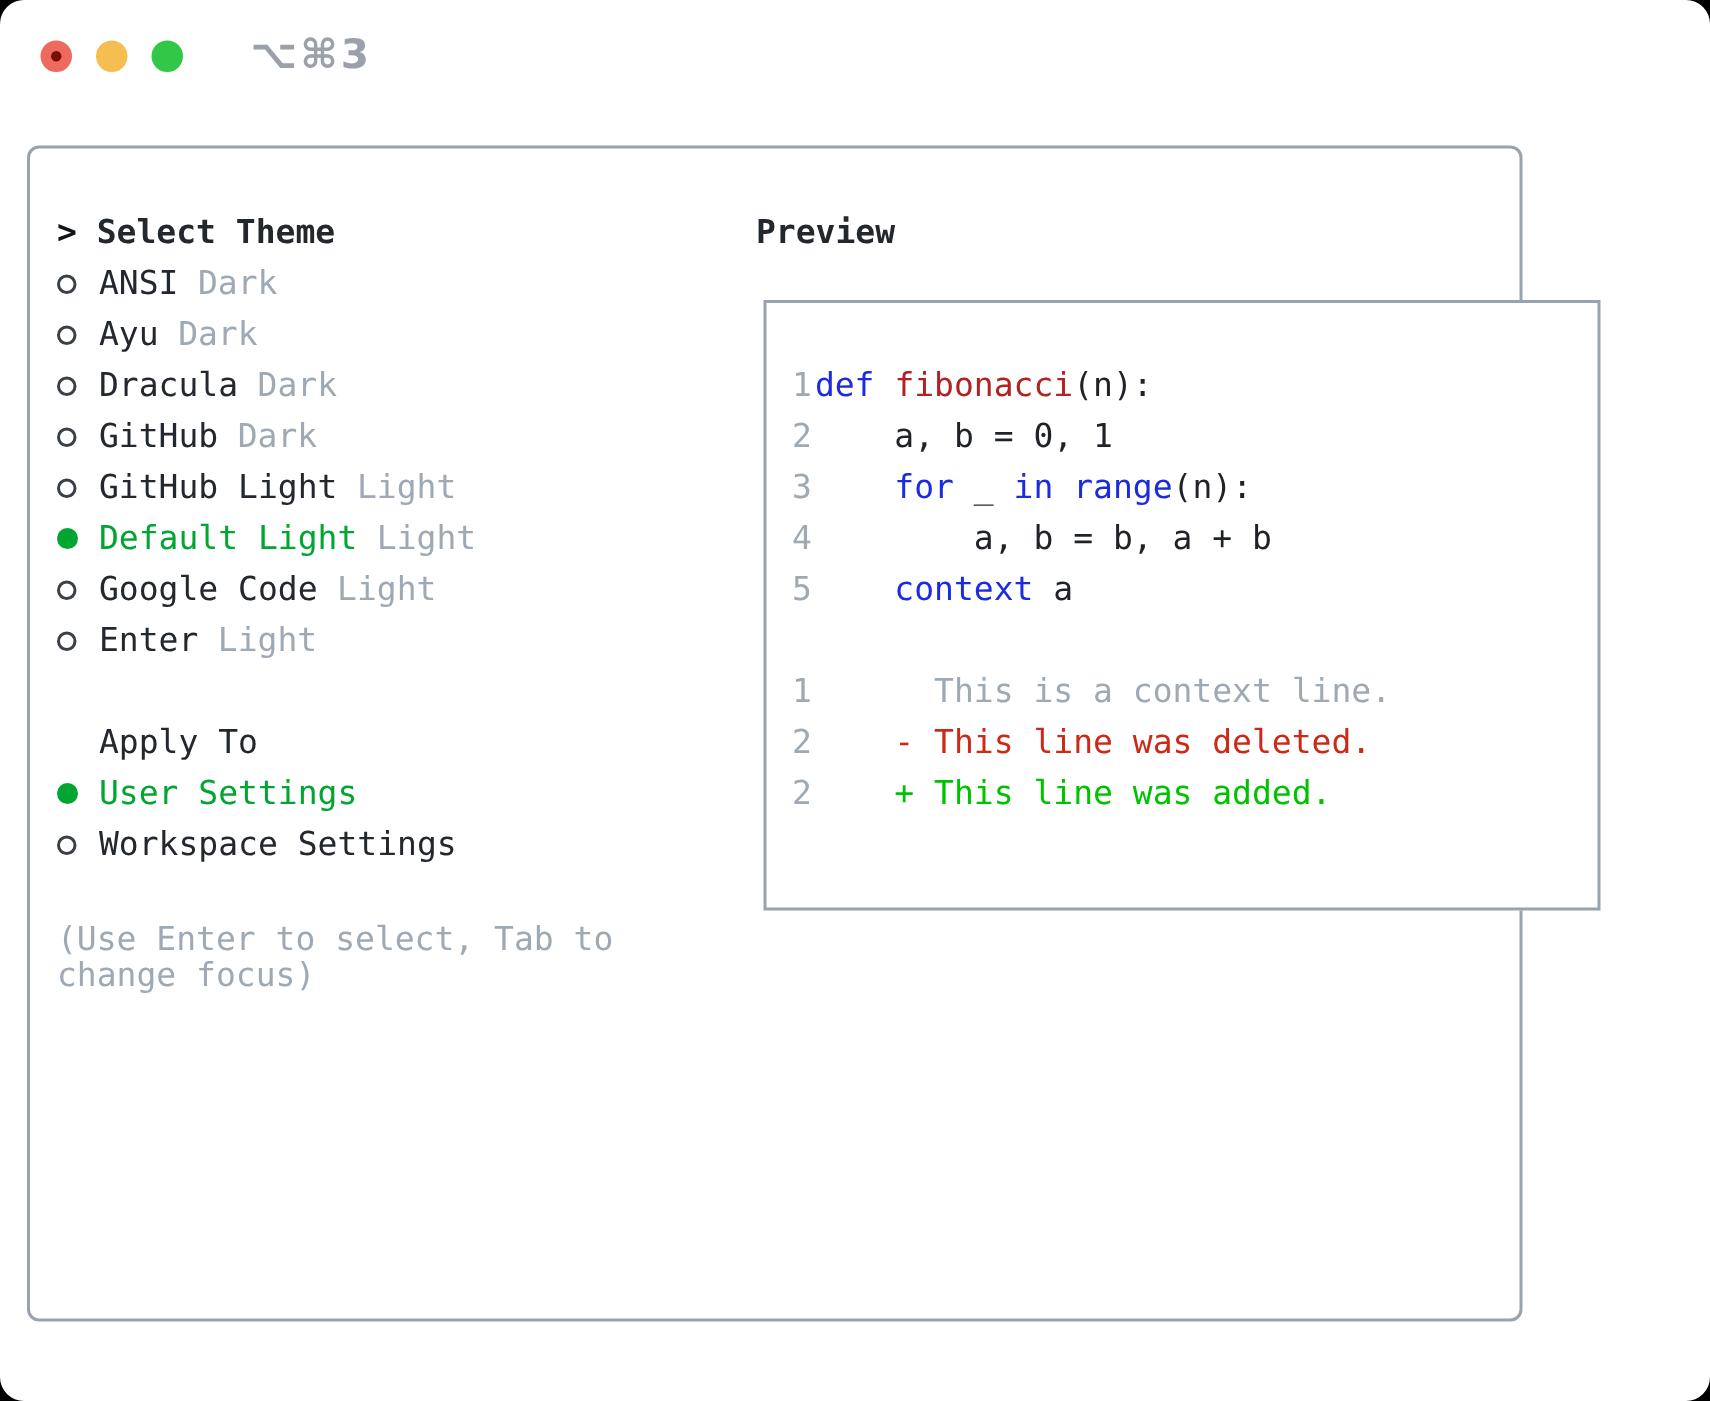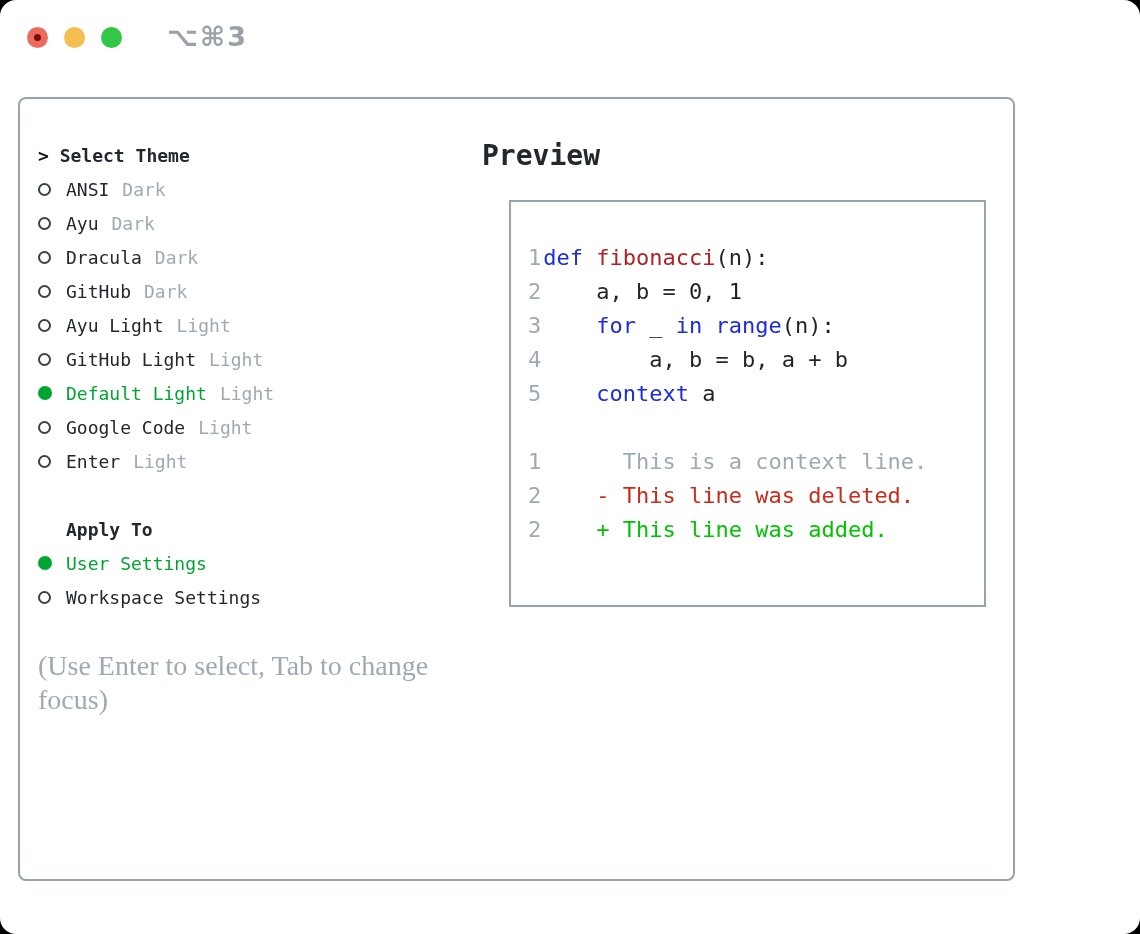--- a/index.html
+++ b/index.html
@@ -21,42 +21,42 @@
   .tl-green{left:101px;background:var(--traffic_green);}
   .tl-dot{position:absolute;left:7px;top:7px;width:7px;height:7px;border-radius:50%;
           background:var(--traffic_red_dot);}
   .win-title{position:absolute;left:167px;top:21px;font-family:"DejaVu Sans",sans-serif;
              font-size:27px;font-weight:600;color:var(--title);letter-spacing:2px;}
 
   
   .panel{position:absolute;left:18px;top:97px;width:997px;height:784px;box-sizing:border-box;
          border:2px solid var(--border);border-radius:8px;background:#fff;}
 
-  .line{font-size:18px;line-height:34px;white-space:pre;color:var(--text);}
+  .line{font-size:22px;line-height:34px;white-space:pre;color:var(--text);}
   .blank{height:34px;}
 
   
   .left-col{position:absolute;left:18px;top:40px;}
   .header-line{font-weight:bold;}
   .cursor{font-weight:bold;color:#111418;}
   .radio{display:inline-block;width:13px;height:13px;box-sizing:border-box;
          border:2.5px solid #3a4047;border-radius:50%;margin-right:15px;}
   .radio.selected{border:none;background:var(--green);width:14px;height:14px;margin-right:14px;}
   .theme-row{cursor:pointer;}
   .theme-row.selected .tname{color:var(--green);}
   .tvariant{color:var(--muted);margin-left:13px;}
   .indent{display:inline-block;width:28px;}
-  .apply-header{font-weight:bold;}
-  .hint{width:395px;font-size:28px;line-height:34px;color:var(--muted);
-        white-space:normal;word-wrap:break-word;font-family:Liberation Serif, serif;}
+  .apply-header{font-weight:normal;}
+  .hint{width:395px;font-size:22px;line-height:24px;color:var(--muted);
+        white-space:normal;word-wrap:break-word;}
 
   
-  .preview-title{position:absolute;left:462px;top:40px;font-size:28px;line-height:34px;
+  .preview-title{position:absolute;left:484px;top:40px;font-size:22px;line-height:34px;
                  font-weight:bold;color:var(--text);}
-  .codebox{position:absolute;left:489px;top:101px;width:477px;height:407px;box-sizing:border-box;
+  .codebox{position:absolute;left:489px;top:101px;width:558px;height:407px;box-sizing:border-box;
            border:2px solid var(--border);padding:39px 0 16px 17px;overflow:hidden;background:#fff;}
   .codeline{font-size:22px;line-height:34px;white-space:pre;color:#1f2328;}
   .lineno{color:var(--muted);display:inline-block;min-width:1ch;margin-right:2px;text-align:right;}
   .seg-plain{color:#1f2328;}
   .seg-kw{color:var(--keyword);}
   .seg-fn{color:var(--function);}
   .seg-ctx{color:var(--muted);}
   .seg-del{color:var(--diff_del);margin-top:31px;}
   .seg-add{color:var(--diff_add);margin-top:34px;}
 </style>
@@ -75,21 +75,20 @@
   <div class="panel">
 
     <div class="left-col">
       <div class="line header-line"><span class="cursor">&gt; </span><span>Select Theme</span></div>
 
       <div id="theme-list">
           <div class="line theme-row"><span class="radio"></span><span class="tname">ANSI</span><span class="tvariant">Dark</span></div>
           <div class="line theme-row"><span class="radio"></span><span class="tname">Ayu</span><span class="tvariant">Dark</span></div>
           <div class="line theme-row"><span class="radio"></span><span class="tname">Dracula</span><span class="tvariant">Dark</span></div>
           <div class="line theme-row"><span class="radio"></span><span class="tname">GitHub</span><span class="tvariant">Dark</span></div>
-          <div class="line theme-row"><span class="radio"></span><span class="tname">Ayu Light</span><span class="tvariant">Light</span></div>
           <div class="line theme-row"><span class="radio"></span><span class="tname">GitHub Light</span><span class="tvariant">Light</span></div>
           <div class="line theme-row selected"><span class="radio selected"></span><span class="tname">Default Light</span><span class="tvariant">Light</span></div>
           <div class="line theme-row"><span class="radio"></span><span class="tname">Google Code</span><span class="tvariant">Light</span></div>
           <div class="line theme-row"><span class="radio"></span><span class="tname">Enter</span><span class="tvariant">Light</span></div>
         </div>
 
       <div class="line blank"></div>
 
       <div class="line apply-header"><span class="indent"></span><span>Apply To</span></div>
 

